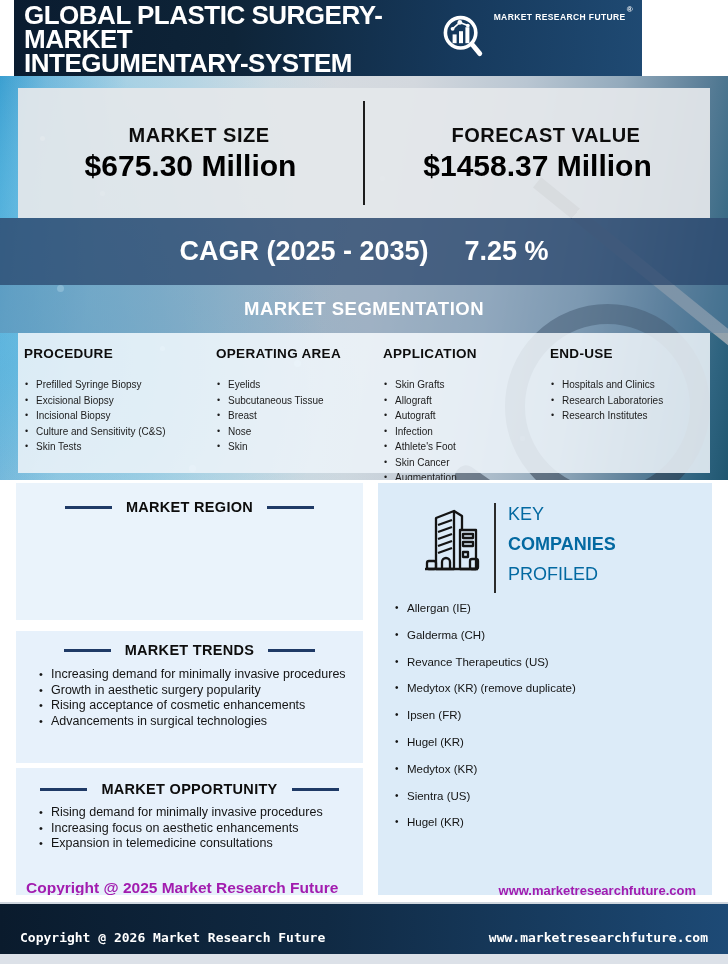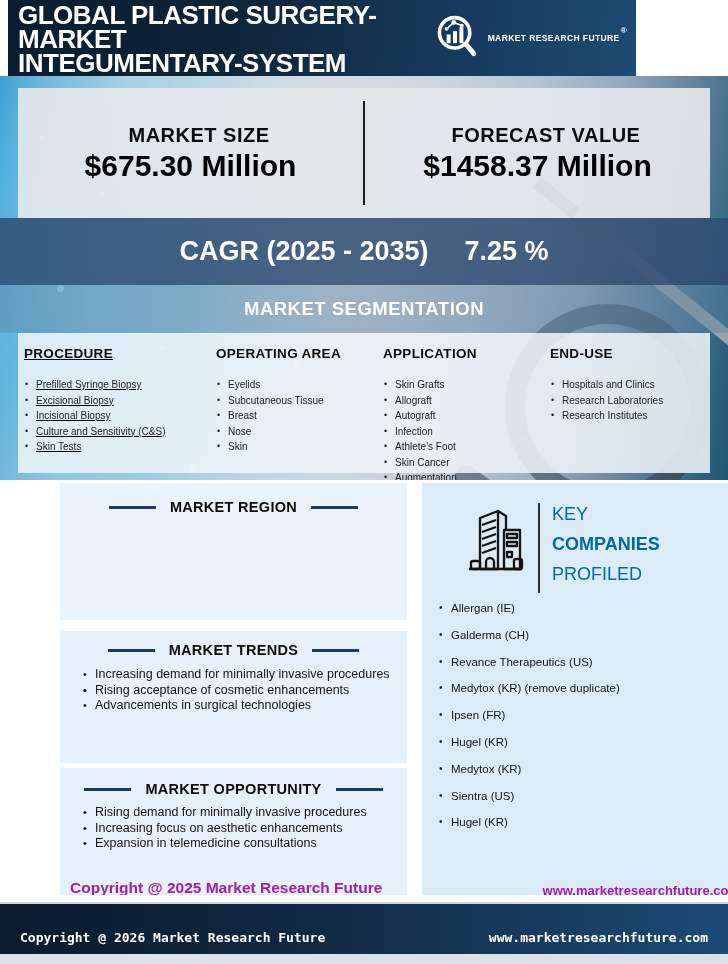--- a/index.html
+++ b/index.html
@@ -4,28 +4,28 @@
 <style>
   html,body{margin:0;padding:0;background:#fff;}
   *{box-sizing:border-box;}
   .canvas{
     position:relative;width:728px;height:964px;overflow:hidden;
     font-family:"Liberation Sans",sans-serif;background:#ffffff;
   }
 
   
   .header{
-    position:absolute;left:8px;top:0;width:628px;height:76px;
+    position:absolute;left:14px;top:0;width:628px;height:76px;
     background:linear-gradient(95deg,#0a1c30 0%,#0e2438 35%,#16395c 70%,#1f4a73 100%);
   }
   .header-title{
     position:absolute;left:10px;top:3px;color:#ffffff;font-weight:bold;
     font-size:26px;line-height:24px;letter-spacing:-0.5px;
   }
-  .logo{position:absolute;right:10px;top:12px;display:flex;align-items:center;gap:7px;}
+  .logo{position:absolute;right:10px;top:12px;display:flex;align-items:flex-start;gap:7px;}
   .logo-text{color:#ffffff;font-weight:bold;font-size:8.5px;letter-spacing:0.4px;white-space:nowrap;position:relative;}
   .logo-reg{color:#ffffff;font-size:8px;position:relative;top:-8px;left:1px;}
 
   
   .photo{
     position:absolute;left:0;top:76px;width:728px;height:404px;overflow:hidden;
     background:linear-gradient(100deg,#2f8fc4 0%,#7fb3d4 6%,#c2d4e0 16%,#d8dde2 34%,#d3d8de 52%,#b9c6d2 66%,#93aabc 78%,#5d8099 88%,#2f6480 96%,#1f5670 100%);
   }
   .photo-netglow{
     position:absolute;inset:0;
@@ -71,28 +71,28 @@
   .seg-band{
     position:absolute;left:0;top:209px;width:728px;height:48px;
     background:rgba(96,130,165,0.45);display:flex;align-items:center;justify-content:center;
   }
   .seg-band span{color:#fff;font-size:18.5px;font-weight:bold;letter-spacing:0.5px;}
   .seg-panel{
     position:absolute;left:18px;top:257px;width:692px;height:140px;
     background:rgba(236,242,248,0.88);
   }
   .seg-col{position:absolute;top:0;width:172px;}
-  .seg-col.c0{left:6px;text-decoration:underline;} .seg-col.c1{left:182px;margin-left:16px;} .seg-col.c2{left:341px;margin-left:24px;} .seg-col.c3{left:532px;}
+  .seg-col.c0{left:6px;} .seg-col.c1{left:182px;margin-left:16px;} .seg-col.c2{left:341px;margin-left:24px;} .seg-col.c3{left:532px;}
   .seg-header{margin-top:13px;font-size:13.5px;font-weight:bold;color:#0d0d0d;letter-spacing:0.3px;}
   .seg-list{margin-top:16px;}
   .seg-list .bullet-item{position:relative;padding-left:12px;font-size:10px;line-height:15.5px;color:#1c1c1c;white-space:nowrap;}
   .seg-list .bullet{position:absolute;left:1px;top:0;font-size:9px;}
 
   
-  .panel{position:absolute;background:#eaf3fb;margin-left:44px;}
+  .panel{position:absolute;background:#eaf3fb;}
   .region-panel{left:16px;top:483px;width:347px;height:137px;}
   .trends-panel{left:16px;top:631px;width:347px;height:132px;background:#e7f1fb;}
   .opp-panel{left:16px;top:768px;width:347px;height:127px;background:#e7f1fb;overflow:hidden;}
   .companies-panel{left:378px;top:483px;width:334px;height:412px;background:#dcebf8;overflow:hidden;}
 
   .sec-head{display:flex;align-items:center;justify-content:center;gap:14px;}
   .region-panel .sec-head{padding-top:16px;}
   .trends-panel .sec-head{padding-top:11px;}
   .opp-panel .sec-head{padding-top:13px;}
   .sec-dash{width:47px;height:3px;background:#1f3a66;}
@@ -236,21 +236,21 @@
   </div>
 
   <div class="panel trends-panel">
     <div class="sec-head">
       <div class="sec-dash"></div>
       <div class="sec-title">MARKET TRENDS</div>
       <div class="sec-dash"></div>
     </div>
     <div class="txt-list">
         <div class="bullet-item"><span class="bullet">•</span><span class="item-text">Increasing demand for minimally invasive procedures</span></div>
-        <div class="bullet-item"><span class="bullet">•</span></div>
+        <div class="bullet-item"><span class="bullet">•</span><span class="item-text">Growth in aesthetic surgery popularity</span></div>
         <div class="bullet-item"><span class="bullet">•</span><span class="item-text">Rising acceptance of cosmetic enhancements</span></div>
         <div class="bullet-item"><span class="bullet">•</span><span class="item-text">Advancements in surgical technologies</span></div>
       </div>
   </div>
 
   <div class="panel opp-panel">
     <div class="sec-head">
       <div class="sec-dash"></div>
       <div class="sec-title">MARKET OPPORTUNITY</div>
       <div class="sec-dash"></div>

